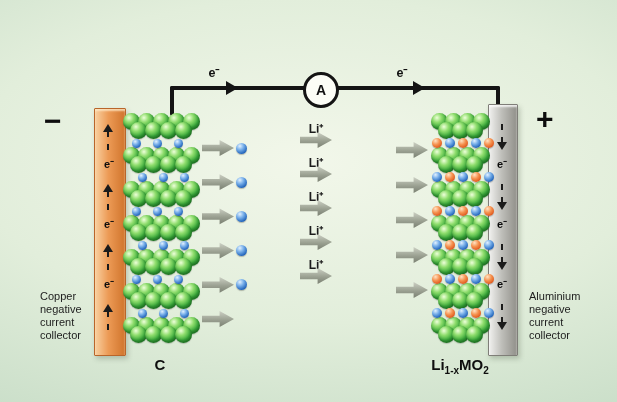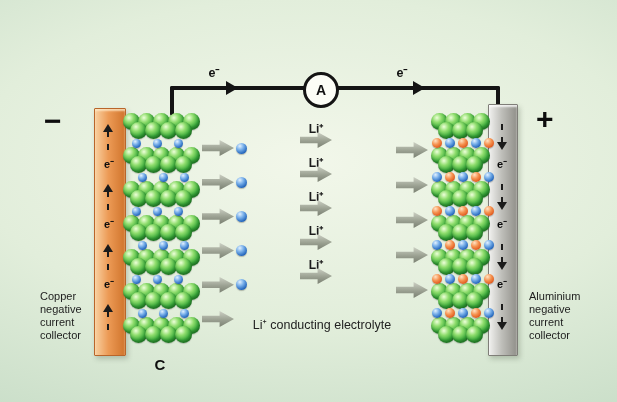--- a/index.html
+++ b/index.html
@@ -93,22 +93,24 @@
     <div>collector</div>
   </div>
   <div class="caption capr">
     <div>Aluminium</div>
     <div>negative</div>
     <div>current</div>
     <div>collector</div>
   </div>
 
   <div class="electrode-label cl">C</div>
-
-  <div class="electrolyte-label">Li⁺ conducting electrolyte</div>
+  <div class="electrode-label fl">
+    <span>Li</span><sub>1-x</sub><span>MO</span><sub>2</sub>
+  </div>
+
 <div class="ball green" style="left: 122.5px; top: 112.5px; width: 17px; height: 17px;"></div>
     <div class="ball green" style="left: 137.5px; top: 112.5px; width: 17px; height: 17px;"></div>
     <div class="ball green" style="left: 152.5px; top: 112.5px; width: 17px; height: 17px;"></div>
     <div class="ball green" style="left: 167.5px; top: 112.5px; width: 17px; height: 17px;"></div>
     <div class="ball green" style="left: 182.5px; top: 112.5px; width: 17px; height: 17px;"></div>
     <div class="ball green" style="left: 129.5px; top: 121.5px; width: 17px; height: 17px;"></div>
     <div class="ball green" style="left: 144.5px; top: 121.5px; width: 17px; height: 17px;"></div>
     <div class="ball green" style="left: 159.5px; top: 121.5px; width: 17px; height: 17px;"></div>
     <div class="ball green" style="left: 174.5px; top: 121.5px; width: 17px; height: 17px;"></div>
     <div class="ball green" style="left: 122.5px; top: 146.5px; width: 17px; height: 17px;"></div>

